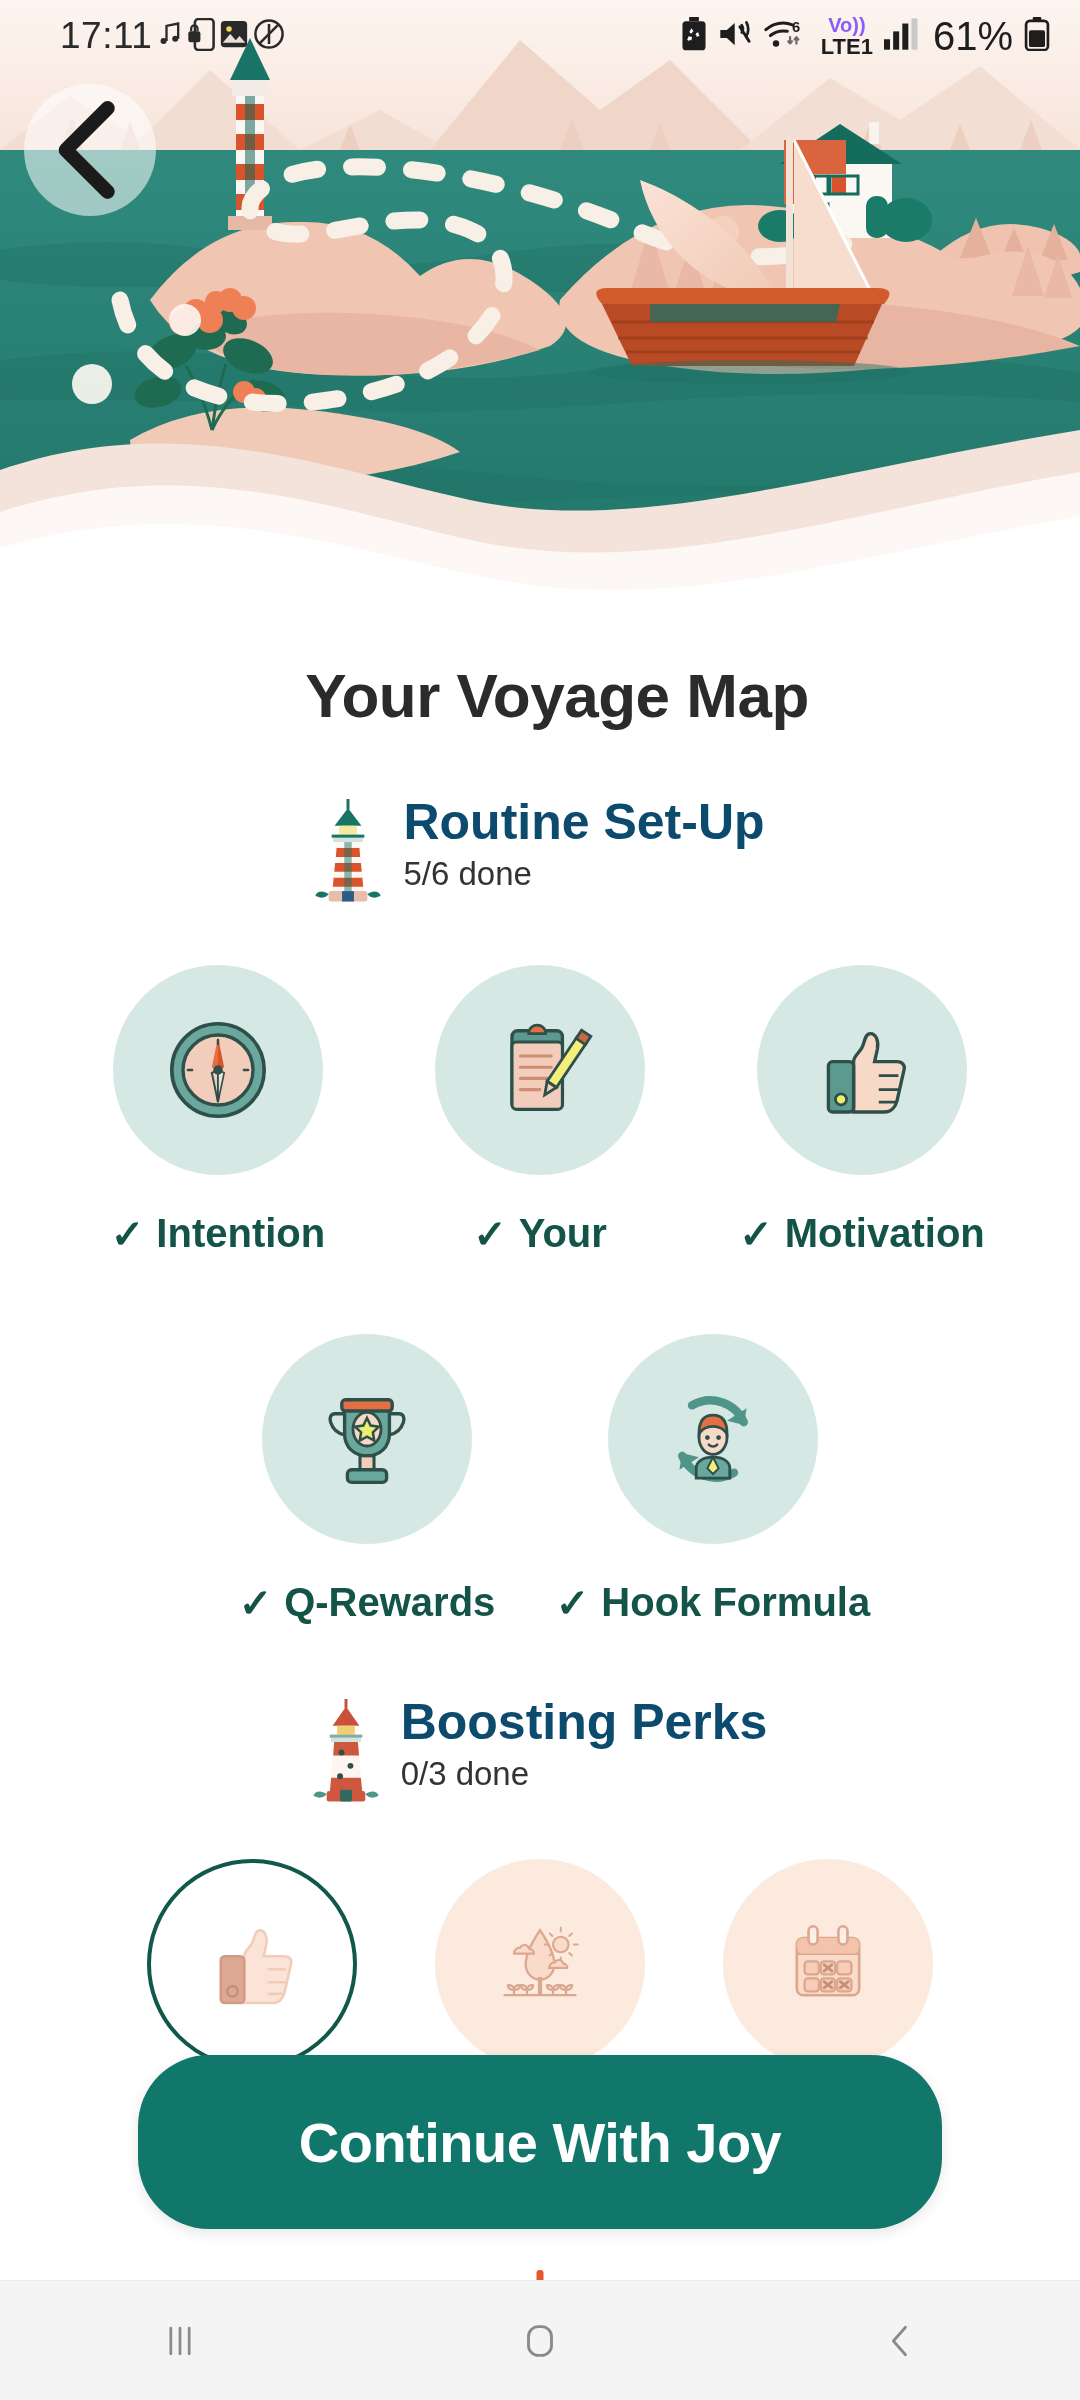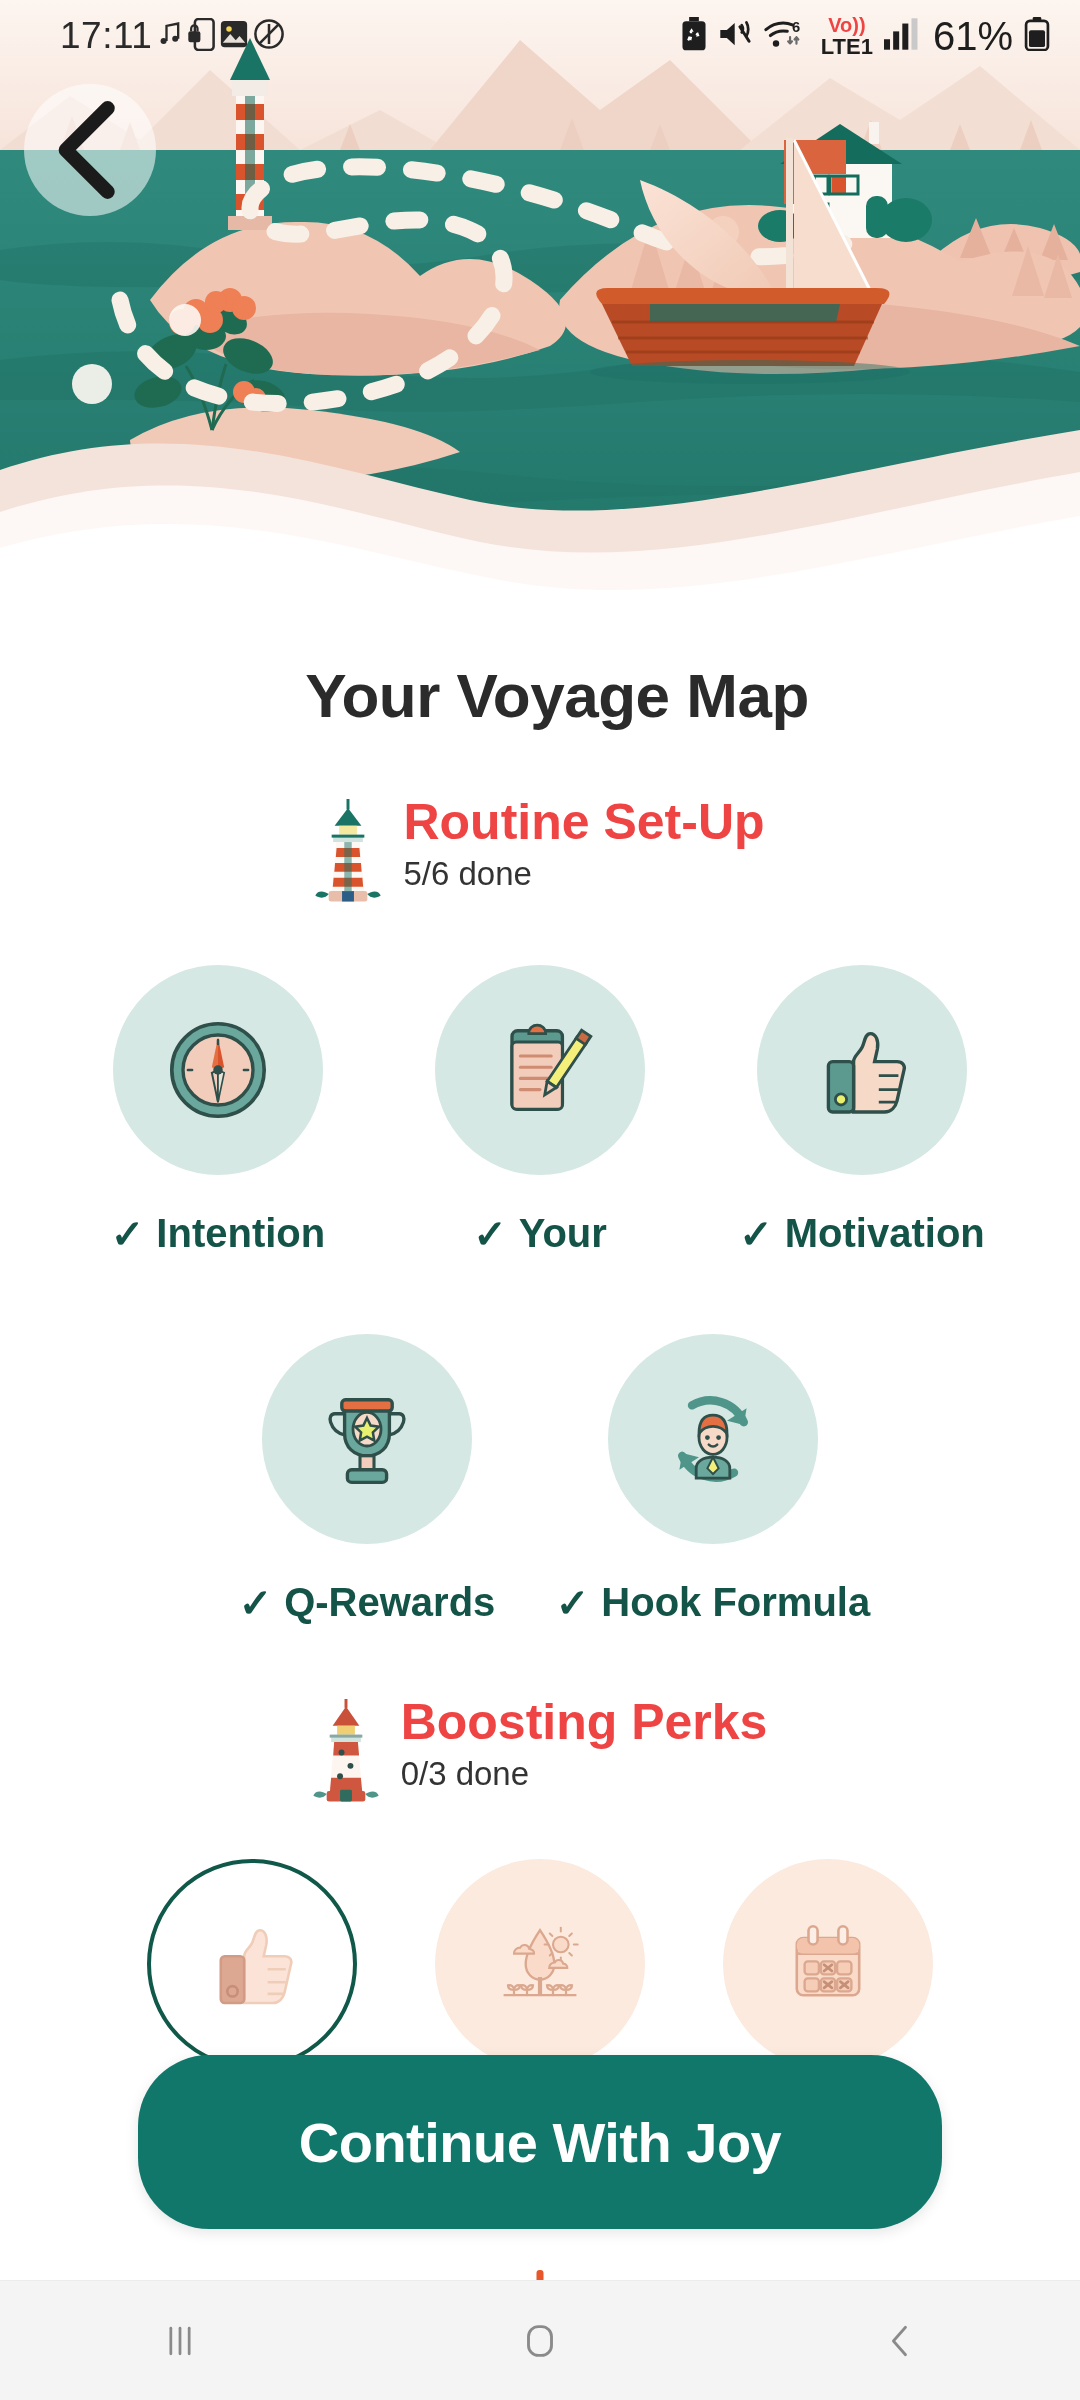--- a/index.html
+++ b/index.html
@@ -43,21 +43,21 @@
     text-align:center; font-size:62px; font-weight:700; color:#2b2b2b;
     letter-spacing:-.5px; margin-top:80px;padding-left:34px;
   }
 
   .section-head{
     display:flex; align-items:flex-start; justify-content:center;
     gap:22px; margin-top:64px;
   }
   .sec-icon{ width:66px; flex:0 0 66px; margin-top:4px; }
   .sec-text{}
-  .sec-title{ font-size:50px; font-weight:700; color:#ef4444; line-height:1.08; }
+  .sec-title{ font-size:50px; font-weight:700; color:#0c4a6e; line-height:1.08; }
   .sec-sub{ font-size:33px; color:#333; margin-top:6px; }
 
   .row{ display:flex; justify-content:center; }
   .row-1{ gap:112px; margin-top:58px; }
   .row-2{ gap:136px; margin-top:78px; }
   .row-3{ gap:78px; margin-top:52px; }
 
   .node{ width:210px; display:flex; flex-direction:column; align-items:center; cursor:pointer; }
   .bubble{
     width:210px; height:210px; border-radius:50%;
@@ -313,21 +313,21 @@
         <svg width="46" height="32" viewBox="0 0 36 24">
           <path d="M1.5 8.6C5.4 5.2 10 3.4 15 3.4c2.6 0 5 .5 7.2 1.4" fill="none" stroke="#1e1e1e" stroke-width="2.4" stroke-linecap="round"></path>
           <path d="M5 13.2c2.8-2.3 6.2-3.6 10-3.6 1.1 0 2.2.1 3.2.3" fill="none" stroke="#1e1e1e" stroke-width="2.4" stroke-linecap="round"></path>
           <circle cx="9.4" cy="19.4" r="2.5" fill="#1e1e1e"></circle>
           <text x="22" y="10.5" font-size="11.5" font-family="Liberation Sans, sans-serif" font-weight="700" fill="#1e1e1e">6</text>
           <path d="M20.4 14.4v5m0 0l-1.5-1.7m1.5 1.7l1.5-1.7" stroke="#6b6b6b" stroke-width="1.7" fill="none" stroke-linecap="round"></path>
           <path d="M25.4 19.6v-5m0 0l-1.5 1.7m1.5-1.7l1.5 1.7" stroke="#6b6b6b" stroke-width="1.7" fill="none" stroke-linecap="round"></path>
         </svg>
       </span>
       <span class="ic" style="display:flex;flex-direction:column;align-items:center;line-height:1;">
-        <span style="font-size:20px;font-weight:700;color:#ef4444;">Vo))</span>
+        <span style="font-size:20px;font-weight:700;color:#8b5cf6;">Vo))</span>
         <span style="font-size:22px;font-weight:700;color:#1e1e1e;margin-top:1px;">LTE1</span>
       </span>
       <span class="ic">
         <svg width="34" height="32" viewBox="0 0 26 24">
             <rect x="0" y="16" width="4.6" height="8" fill="#1e1e1e"></rect>
             <rect x="7" y="10" width="4.6" height="14" fill="#1e1e1e"></rect>
             <rect x="14" y="4" width="4.6" height="20" fill="#1e1e1e"></rect>
             <rect x="21" y="0" width="4.6" height="24" fill="#c9c9c9"></rect>
           </svg>
       </span>

